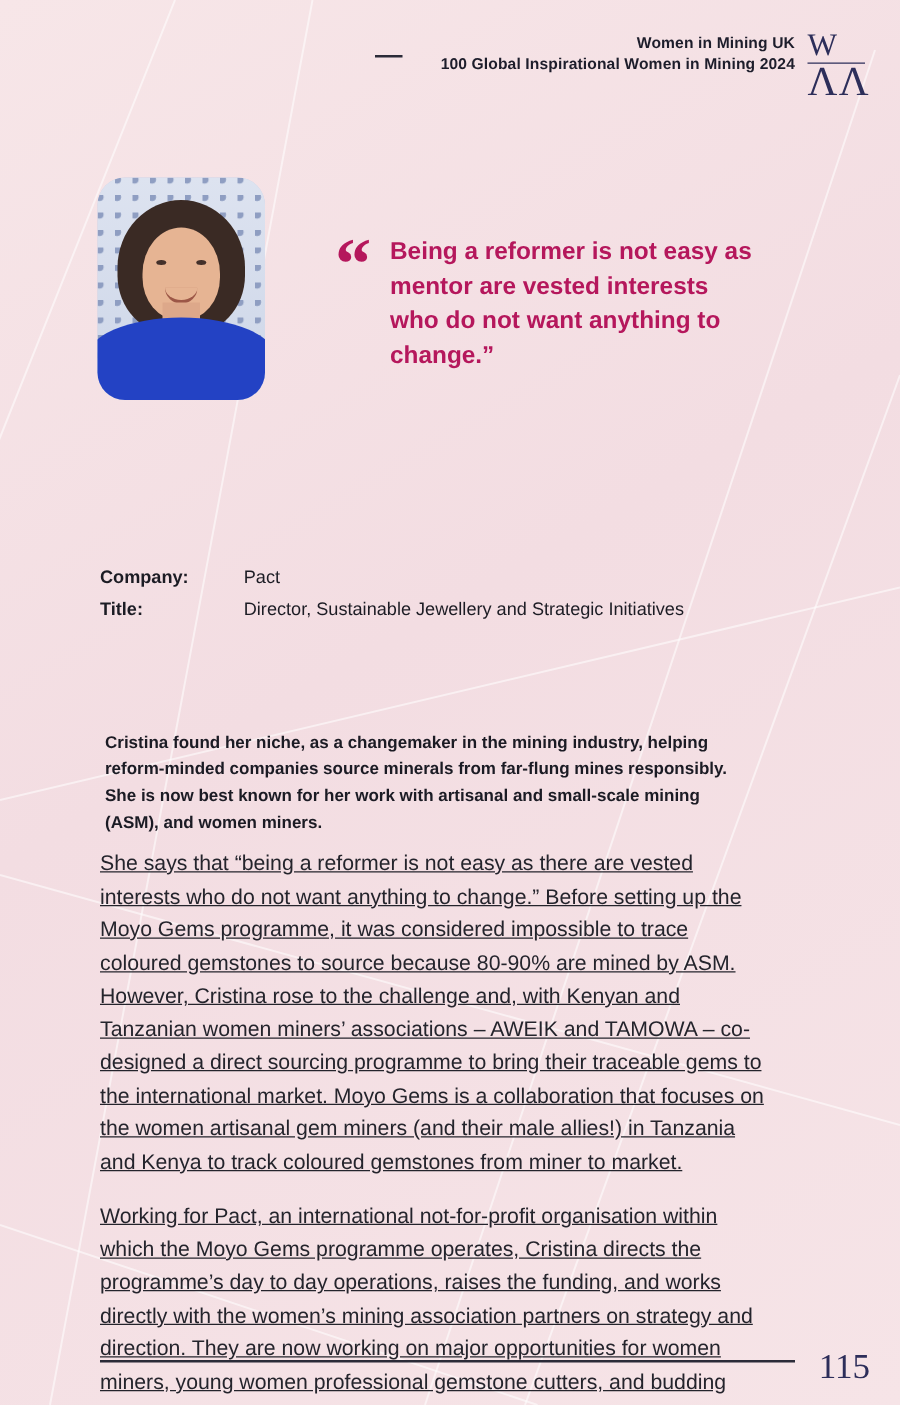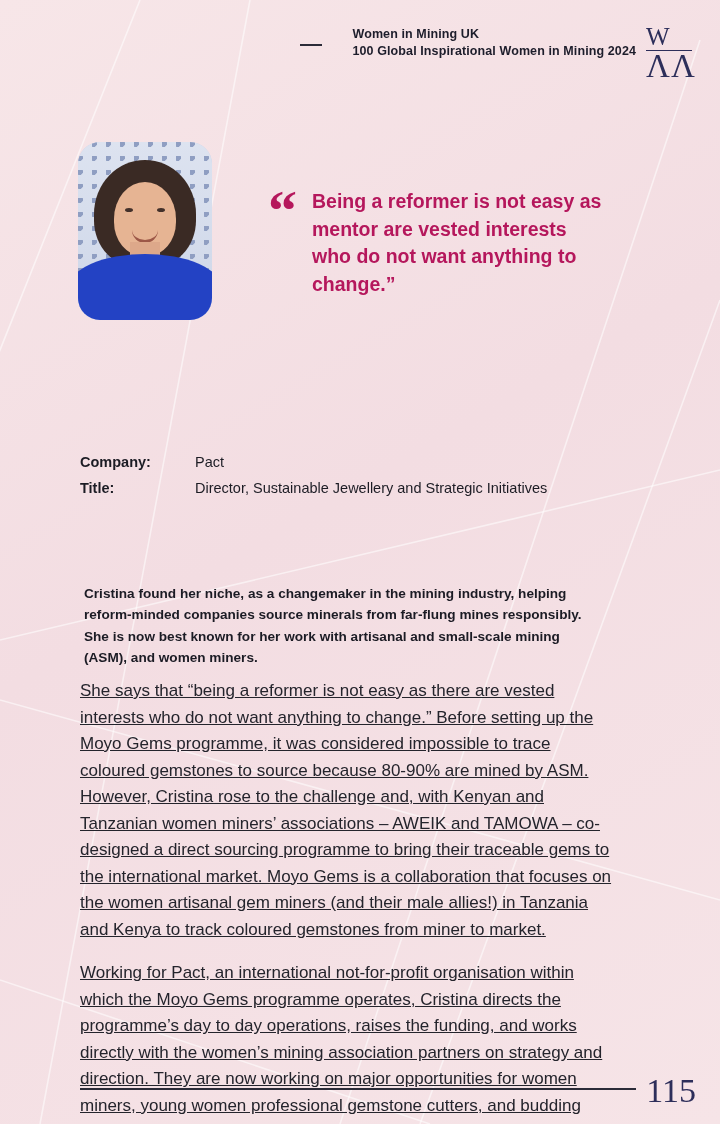--- a/index.html
+++ b/index.html
@@ -41,21 +41,21 @@
     top: 30px;
     left: 300px;
     width: 22px;
     height: 2px;
     background: #2b2b38;
   }
   .header-text {
     position: absolute;
     right: 84px;
     top: 12px;
-    text-align: left;
+    text-align: right;
     line-height: 1.35;
   }
   .header-line {
     font-size: 12.5px;
     font-weight: bold;
     color: #1d1d2b;
     letter-spacing: .1px;
   }
   .logo {
     position: absolute;
@@ -251,21 +251,21 @@
     left: 80px;
     right: 84px;
     bottom: 34px;
     height: 2px;
     background: #2b2b38;
   }
   .page-number {
     position: absolute;
     right: 24px;
     bottom: 14px;
-    font-size: 34px;
+    font-size: 28px;
     color: #2d2e5a;
     font-family: "Liberation Serif", serif;
   }
 </style>
 </head>
 <body>
 
 <div class="page">
 
   <div class="deco">

